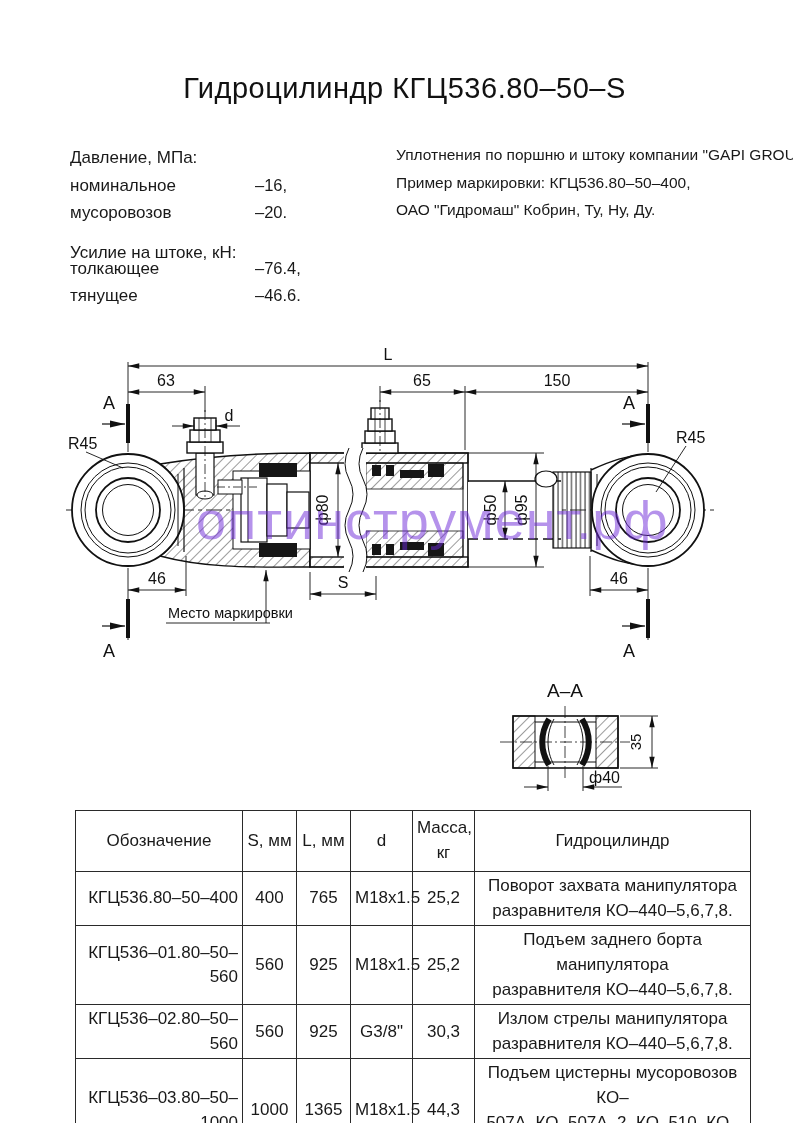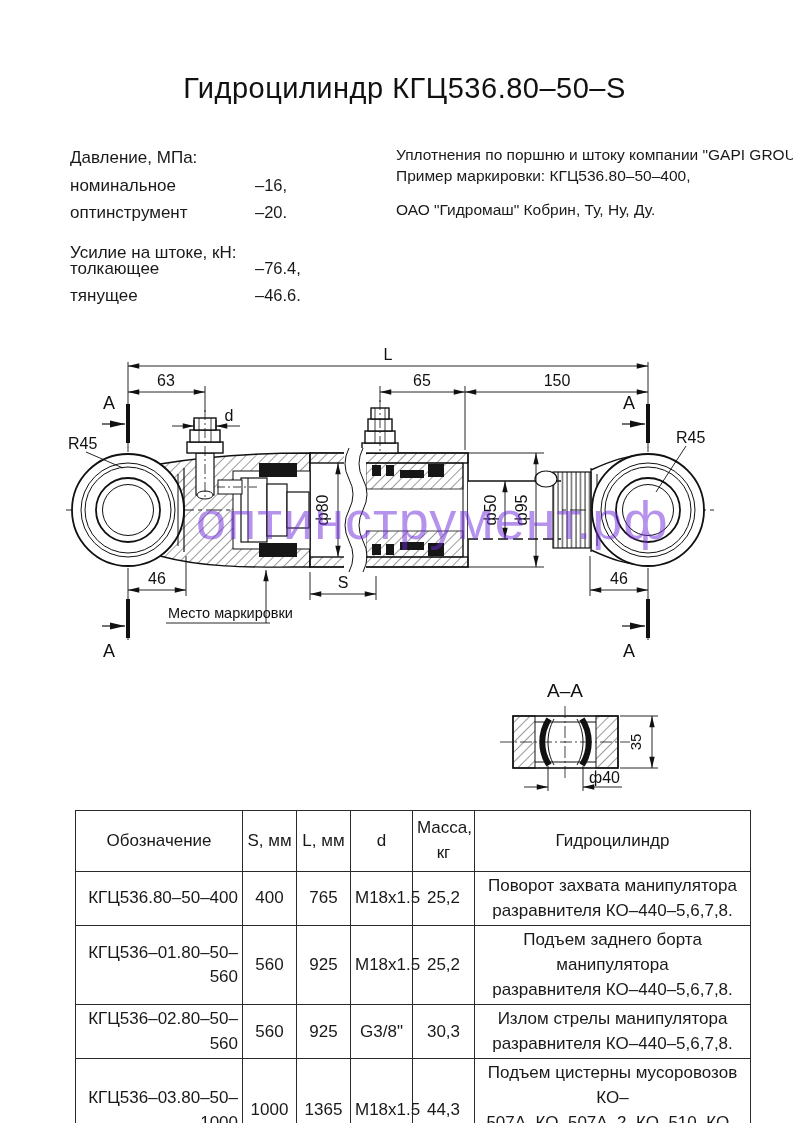--- a/index.html
+++ b/index.html
@@ -31,32 +31,32 @@
 <body>
 
 <div id="page">
 
   <div id="title" class="abs">Гидроцилиндр КГЦ536.80–50–S</div>
 
   <div>
     <div class="spec-line" style="top:148px">Давление, МПа:</div>
     <div class="spec-line" style="top:176px">номинальное</div>
     <div class="spec-val" style="top:176px">–16,</div>
-    <div class="spec-line" style="top:203px">оптинструмент</div>
+    <div class="spec-line" style="top:203px">мусоровозов</div>
     <div class="spec-val" style="top:203px">–20.</div>
     <div class="spec-line" style="top:243px">Усилие на штоке, кН:</div>
     <div class="spec-line" style="top:259px">толкающее</div>
     <div class="spec-val" style="top:259px">–76.4,</div>
     <div class="spec-line" style="top:286px">тянущее</div>
     <div class="spec-val" style="top:286px">–46.6.</div>
   </div>
 
   <div>
     <div class="note-line" style="top:146px">Уплотнения по поршню и штоку компании "GAPI GROUP".</div>
-    <div class="note-line" style="top:167px">Пример маркировки: КГЦ536.80–50–400,</div>
+    <div class="note-line" style="top:174px">Пример маркировки: КГЦ536.80–50–400,</div>
     <div class="note-line" style="top:201px">ОАО "Гидромаш" Кобрин, Ту, Ну, Ду.</div>
   </div>
 
   <svg id="dwg" class="abs" width="793" height="475" viewBox="0 335 793 475">
     <defs>
       <pattern id="h" patternUnits="userSpaceOnUse" width="7" height="7" patternTransform="rotate(45)">
         <line x1="0" y1="0" x2="0" y2="7" stroke="#222" stroke-width="0.9"></line>
       </pattern>
       <pattern id="vh" patternUnits="userSpaceOnUse" width="4.5" height="6">
         <line x1="1" y1="0" x2="1" y2="6" stroke="#222" stroke-width="1"></line>

